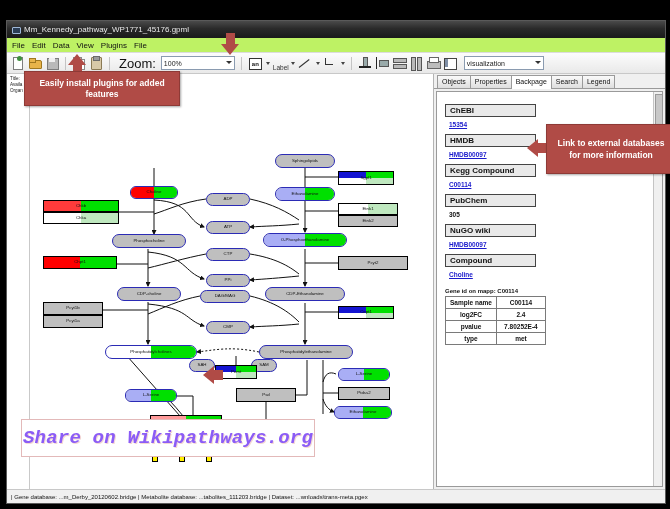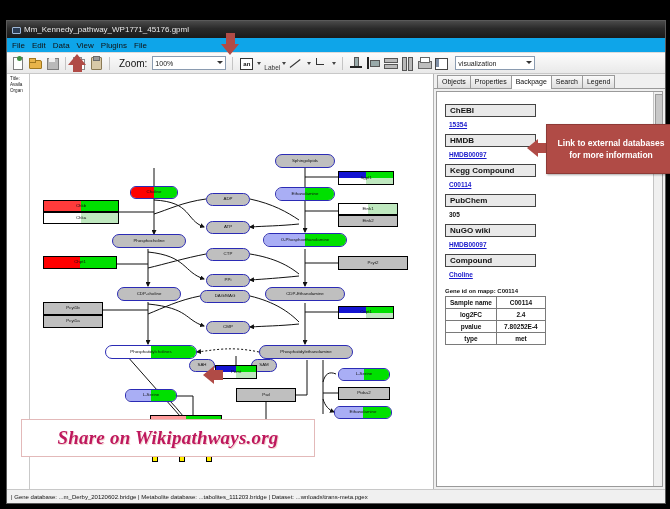--- a/index.html
+++ b/index.html
@@ -9,29 +9,29 @@
   
   .win{position:absolute;left:6px;top:20px;width:658px;height:482px;background:#f0f0f0;
        border:1px solid #5a5a5a;box-shadow:0 0 3px #000;display:flex;flex-direction:column;}
   .titlebar{height:17px;background:linear-gradient(180deg,#4a4a4a 0%,#2a2a2a 45%,#1a1a1a 100%);
             display:flex;align-items:center;padding:0 4px;color:#e8e8e8;font-size:8px;}
   .titlebar .ticon{width:9px;height:9px;margin-right:4px;position:relative;flex:0 0 auto;}
   .titlebar .ticon:before{content:"";position:absolute;left:1px;top:2px;width:7px;height:5px;
             border:1px solid #9fb8d8;background:#2b3d55;border-radius:1px;}
   .titlebar .ttxt{white-space:nowrap;overflow:hidden;}
 
-  .menubar{height:14px;background:#0ea5e9;border-bottom:1px solid #dcdcdc;
+  .menubar{height:14px;background:#bef264;border-bottom:1px solid #dcdcdc;
            display:flex;align-items:center;gap:7px;padding:0 5px;font-size:8px;color:#111;}
   .menubar span{cursor:default;}
 
   .toolbar{height:20px;background:linear-gradient(180deg,#fcfcfc,#e9e9e9);
            border-bottom:1px solid #c8c8c8;display:flex;align-items:center;gap:3px;padding:0 4px;}
   .tbtn{width:14px;height:14px;position:relative;display:inline-block;flex:0 0 auto;}
   .tsep{width:1px;height:13px;background:#c4c4c4;margin:0 3px;flex:0 0 auto;}
-  .zlabel{font-size:10px;color:#111;margin:0 2px 0 3px;}
+  .zlabel{font-size:13px;color:#111;margin:0 2px 0 3px;}
   .combo{height:12px;border:1px solid #8a9bb0;background:#fff;font-size:7px;color:#222;
          display:flex;align-items:center;padding:0 2px;position:relative;}
   .combo .arrow{position:absolute;right:2px;top:4px;width:0;height:0;
          border-left:3px solid transparent;border-right:3px solid transparent;border-top:3px solid #333;}
   .mini-arrow{width:0;height:0;border-left:2.5px solid transparent;border-right:2.5px solid transparent;
          border-top:3px solid #444;margin-left:1px;}
 
   
   .ic-newdoc:before{content:"";position:absolute;left:2px;top:1px;width:8px;height:11px;background:#fff;border:1px solid #7d7d7d;}
   .ic-newdoc:after{content:"";position:absolute;left:6px;top:0px;width:5px;height:5px;background:#3f8f3f;border-radius:50%;}
@@ -114,22 +114,22 @@
            border:1px solid #8e3a36;box-shadow:1px 1px 2px rgba(0,0,0,.35);z-index:40;
            display:flex;align-items:center;justify-content:center;}
   .ptr{position:absolute;width:0;height:0;z-index:39;}
   .ptr.down{border-left:9px solid transparent;border-right:9px solid transparent;border-top:11px solid #b04b46;}
   .ptr.up{border-left:9px solid transparent;border-right:9px solid transparent;border-bottom:11px solid #b04b46;}
   .ptr.left{border-top:9px solid transparent;border-bottom:9px solid transparent;border-right:11px solid #b04b46;}
   .stem{position:absolute;background:#b04b46;z-index:39;}
 
   .share{position:absolute;left:21px;top:419px;width:292px;height:36px;border:1px solid #e3b9b9;
          background:#fff;display:flex;align-items:center;justify-content:center;z-index:41;}
-  .share span{font-family:Liberation Serif, serif;font-style:italic;font-weight:bold;font-size:19px;
-         color:#be185d;text-shadow:1px 1px 0 #f4d7d3;letter-spacing:.2px;}
+  .share span{font-family:Liberation Mono, monospace;font-style:italic;font-weight:bold;font-size:19px;
+         color:#8b5cf6;text-shadow:1px 1px 0 #f4d7d3;letter-spacing:.2px;}
 </style>
 </head>
 <body>
 
 <div id="root">
 
   <div class="win">
 
     <div class="titlebar">
       <span class="ticon"></span>
@@ -488,20 +488,23 @@
     </div>
 
     <div class="statusbar">
       <span>| Gene database: ...m_Derby_20120602.bridge | Metabolite database: ...tabolites_111203.bridge | Dataset: ...wnloads\trans-meta.pgex</span>
     </div>
   </div>
 
   <div class="stem" style="left:226px;top:33px;width:9px;height:12px;"></div>
   <div class="ptr down" style="left:221px;top:44px;"></div>
 
+  <div class="callout" style="left:24px;top:71px;width:146px;height:33px;font-size:8.5px;line-height:11px;padding:0 4px;">
+    <span>Easily install plugins for added features</span>
+  </div>
   <div class="stem" style="left:73px;top:64px;width:9px;height:8px;"></div>
   <div class="ptr up" style="left:68px;top:54px;"></div>
 
   <div class="callout" style="left:546px;top:124px;width:120px;height:48px;font-size:8.5px;line-height:12px;padding:0 4px;">
     <span>Link  to external databases  for more information</span>
   </div>
   <div class="stem" style="left:538px;top:143px;width:9px;height:10px;"></div>
   <div class="ptr left" style="left:527px;top:139px;"></div>
 
   <div class="stem" style="left:214px;top:370px;width:9px;height:10px;"></div>

